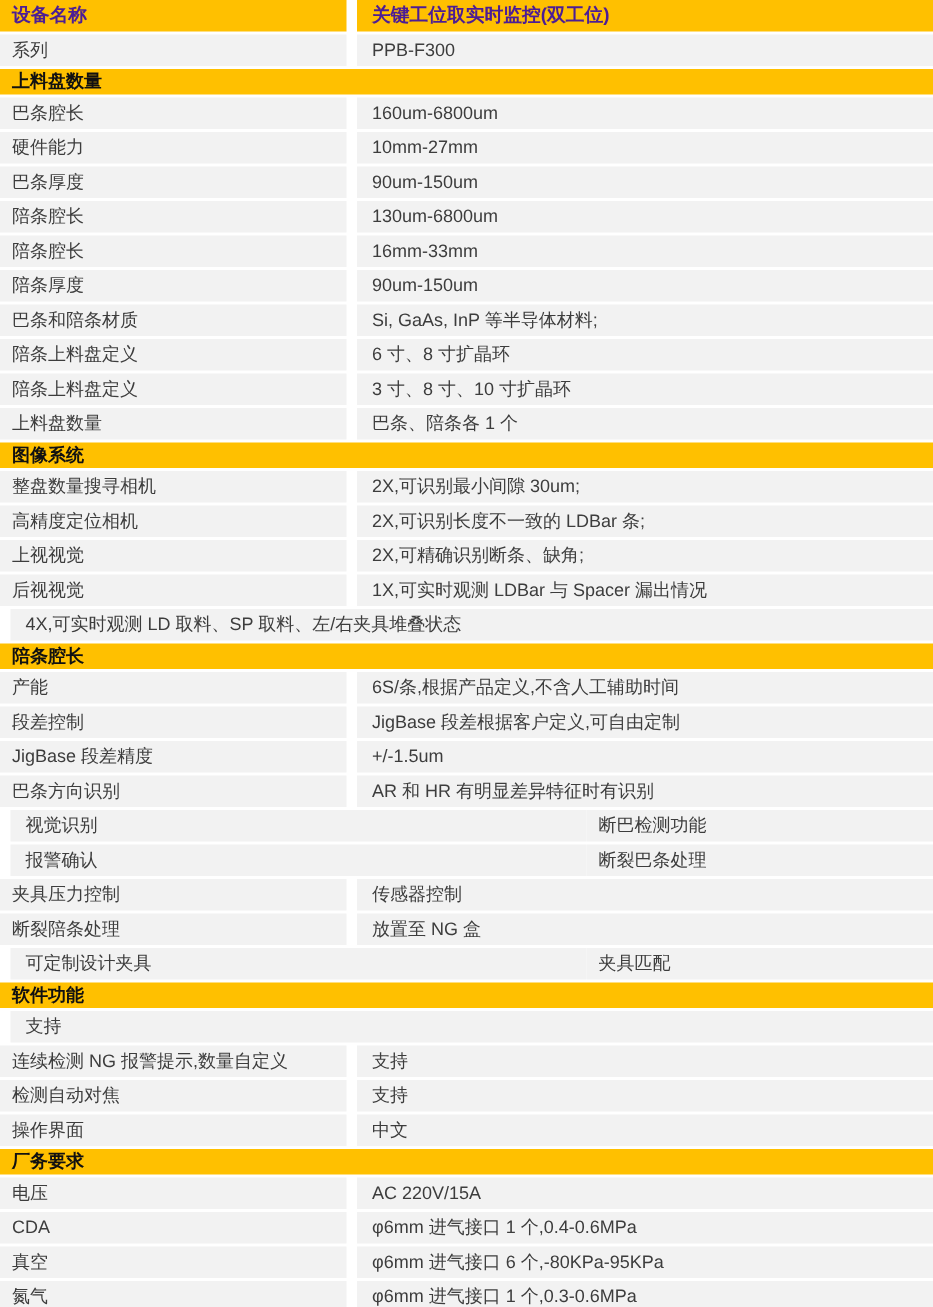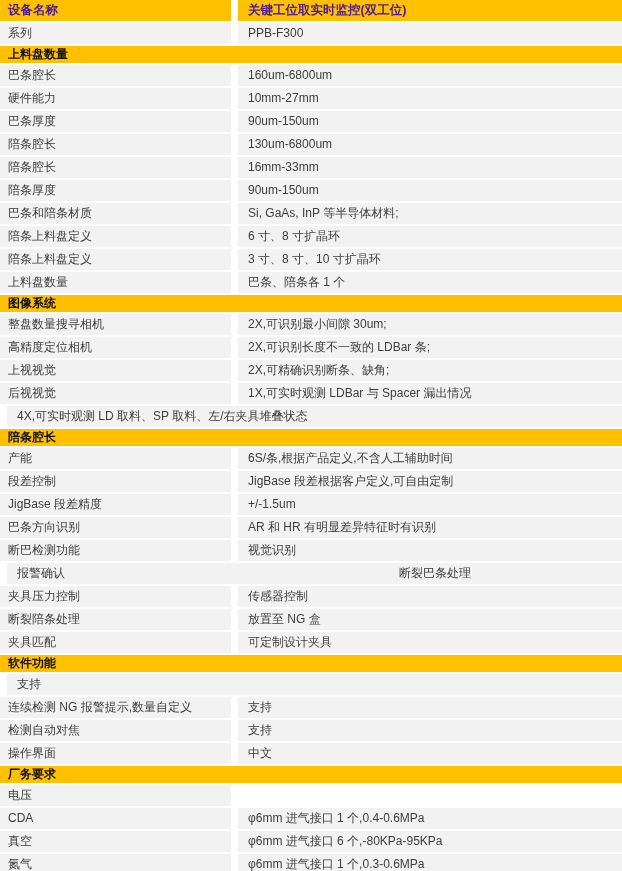--- a/index.html
+++ b/index.html
@@ -172,42 +172,42 @@
     <div class="cell label">JigBase 段差精度</div>
     <div class="cell value">+/-1.5um</div>
   </div>
 
   <div class="row">
     <div class="cell label">巴条方向识别</div>
     <div class="cell value">AR 和 HR 有明显差异特征时有识别</div>
   </div>
 
   <div class="row">
+    <div class="cell value">视觉识别</div>
     <div class="cell label">断巴检测功能</div>
-    <div class="cell value">视觉识别</div>
   </div>
 
   <div class="row">
     <div class="cell value">报警确认</div>
     <div class="cell label">断裂巴条处理</div>
   </div>
 
   <div class="row">
     <div class="cell label">夹具压力控制</div>
     <div class="cell value">传感器控制</div>
   </div>
 
   <div class="row">
     <div class="cell label">断裂陪条处理</div>
     <div class="cell value">放置至 NG 盒</div>
   </div>
 
   <div class="row">
+    <div class="cell value">可定制设计夹具</div>
     <div class="cell label">夹具匹配</div>
-    <div class="cell value">可定制设计夹具</div>
   </div>
 
   <div class="section-row">
     <span>软件功能</span>
   </div>
 
   <div class="row">
     <div class="cell value">支持</div>
   </div>
 
@@ -225,20 +225,21 @@
     <div class="cell label">操作界面</div>
     <div class="cell value">中文</div>
   </div>
 
   <div class="section-row">
     <span>厂务要求</span>
   </div>
 
   <div class="row">
     <div class="cell label">电压</div>
+    <div class="cell value">AC 220V/15A</div>
   </div>
 
   <div class="row">
     <div class="cell label">CDA</div>
     <div class="cell value">φ6mm 进气接口 1 个,0.4-0.6MPa</div>
   </div>
 
   <div class="row">
     <div class="cell label">真空</div>
     <div class="cell value">φ6mm 进气接口 6 个,-80KPa-95KPa</div>

